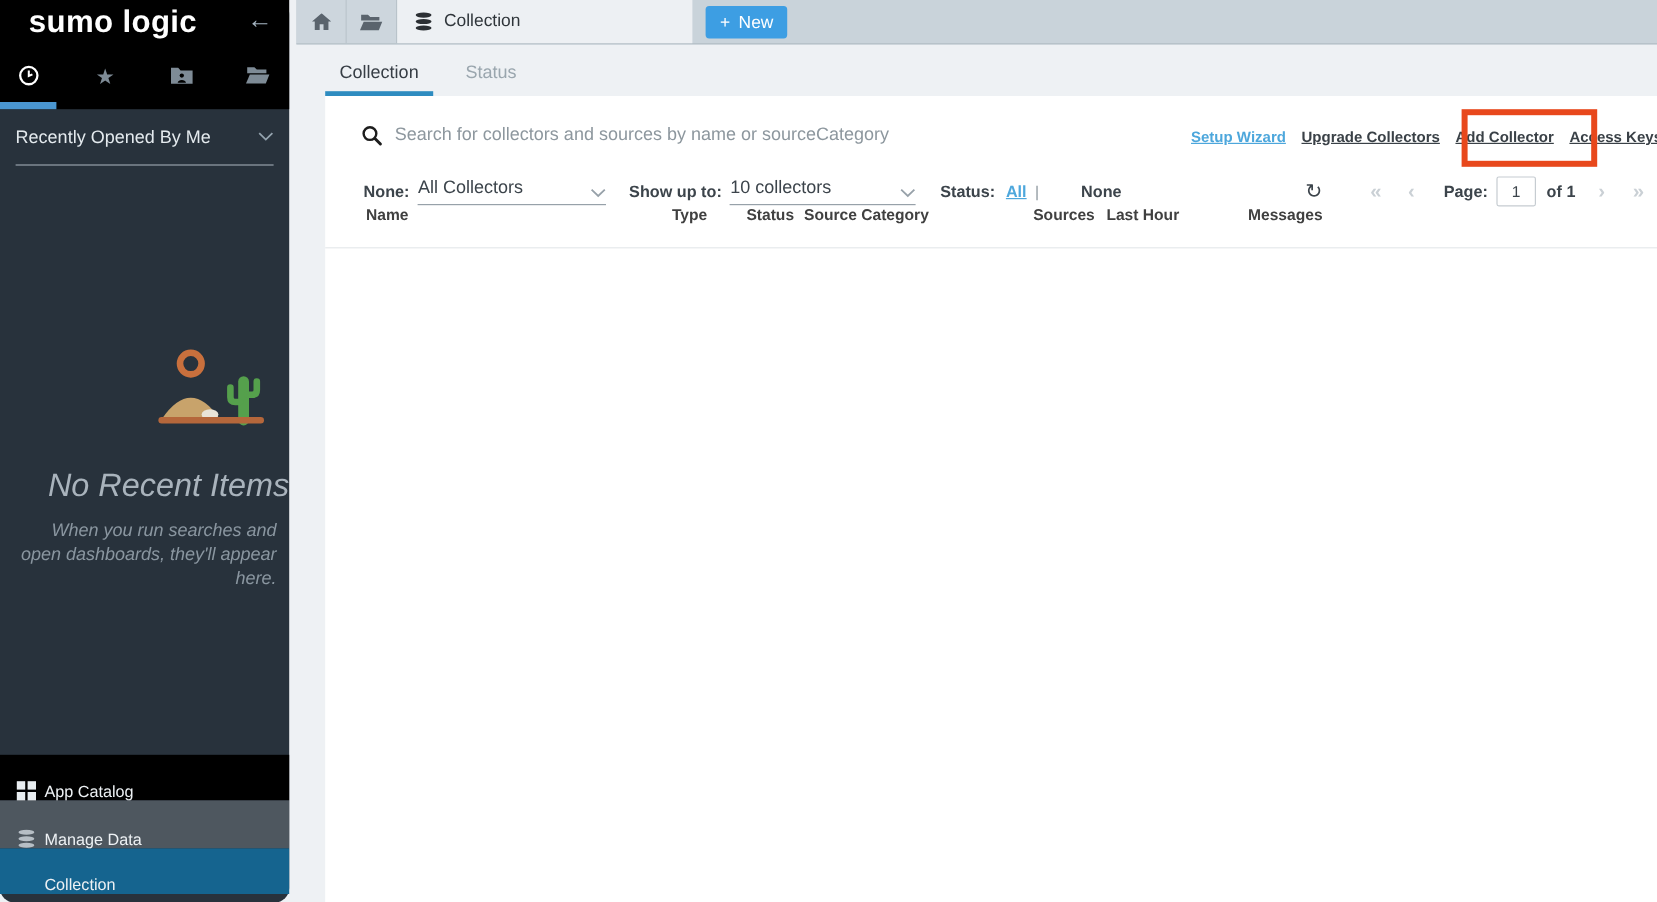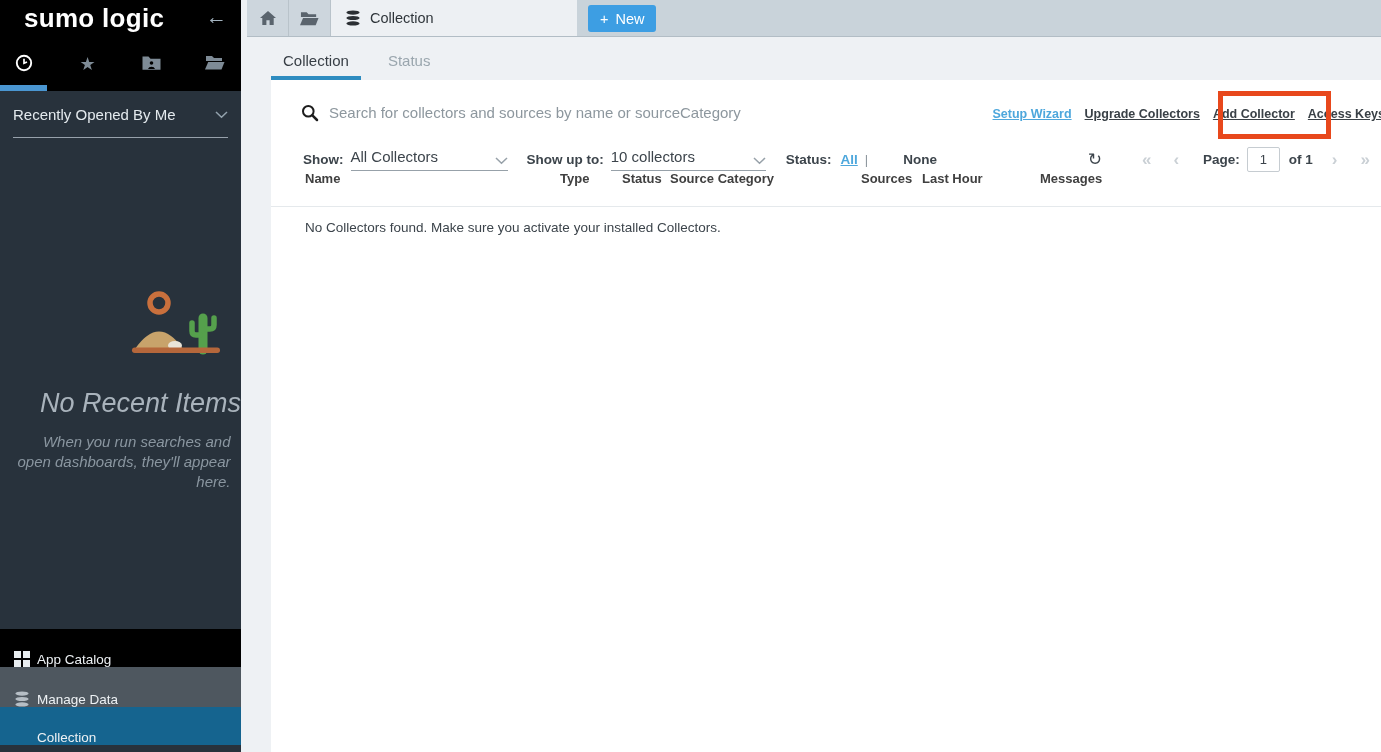--- a/index.html
+++ b/index.html
@@ -1,20 +1,20 @@
 <!DOCTYPE html>
 <html><head>
 <meta charset="utf-8">
 <style>
   * { margin:0; padding:0; box-sizing:border-box; }
   body { font-family:"Liberation Sans", sans-serif; background:#fff; }
   .app { position:relative; width:1381px; height:752px; overflow:hidden; background:#eef1f4; }
 
   
-  .sidebar { position:absolute; left:0; top:0; width:241px; height:752px; background:#28323c; }
+  .sidebar { position:absolute; left:0; top:0; width:241px; height:752px; background:#28323c;border-radius:12px; }
   .sidebar-header { position:relative; height:91px; background:#000; }
   .logo { position:absolute; left:24px; top:3px; font-size:26px; font-weight:bold; color:#fff; letter-spacing:.3px; }
   .collapse-btn { position:absolute; right:14px; top:6px; color:#a4b4c0; font-size:21px; cursor:pointer; line-height:1; }
   .nav-icons { position:absolute; left:0; right:0; top:46px; height:36px; display:flex; align-items:center; justify-content:space-between; padding:0 15px 0 13px; }
   .nav-icon { width:22px; text-align:center; color:#7e8b96; font-size:18px; line-height:1; cursor:pointer; }
   .nav-icon.active { color:#fff; }
   .active-bar { position:absolute; left:0; bottom:0; width:47px; height:6px; background:#4a96d1; }
 
   .recent-row { height:47px; margin:0 13px; display:flex; align-items:center; justify-content:space-between; border-bottom:1px solid #97a1ab; cursor:pointer; }
   .recent-title { color:#e4eaee; font-size:15px; }
@@ -212,21 +212,21 @@
     <input class="search-input" type="text" placeholder="Search for collectors and sources by name or sourceCategory" style="">
 
     <div class="quick-links">
       <a class="primary">Setup Wizard</a>
       <a>Upgrade Collectors</a>
       <a>Add Collector</a>
       <a>Access Keys</a>
     </div>
 
     <div class="filter-row">
-      <span class="f-label">Show:</span>
+      <span class="f-label">None:</span>
       <span class="dd dd1">
         <span class="dd-value">All Collectors</span>
         <svg width="13" height="8" viewBox="0 0 13 8">
             <path d="M1 1 L6.5 6.3 L12 1" fill="none" stroke="#97a1a9" stroke-width="1.5"></path>
           </svg>
       </span>
       <span class="f-label">Show up to:</span>
       <span class="dd dd2">
         <span class="dd-value">10 collectors</span>
         <svg width="13" height="8" viewBox="0 0 13 8">
@@ -253,18 +253,17 @@
     <div class="thead">
       <span class="th th-name">Name</span>
       <span class="th th-type">Type</span>
       <span class="th th-status">Status</span>
       <span class="th th-sourcecat">Source Category</span>
       <span class="th th-sources">Sources</span>
       <span class="th th-lasthour">Last Hour</span>
       <span class="th th-messages">Messages</span>
     </div>
     <div class="thead-divider"></div>
-    <div class="empty-row">No Collectors found. Make sure you activate your installed Collectors.</div>
   </div>
 
   <div class="red-box"></div>
 
 </div>
 
 </body></html>

